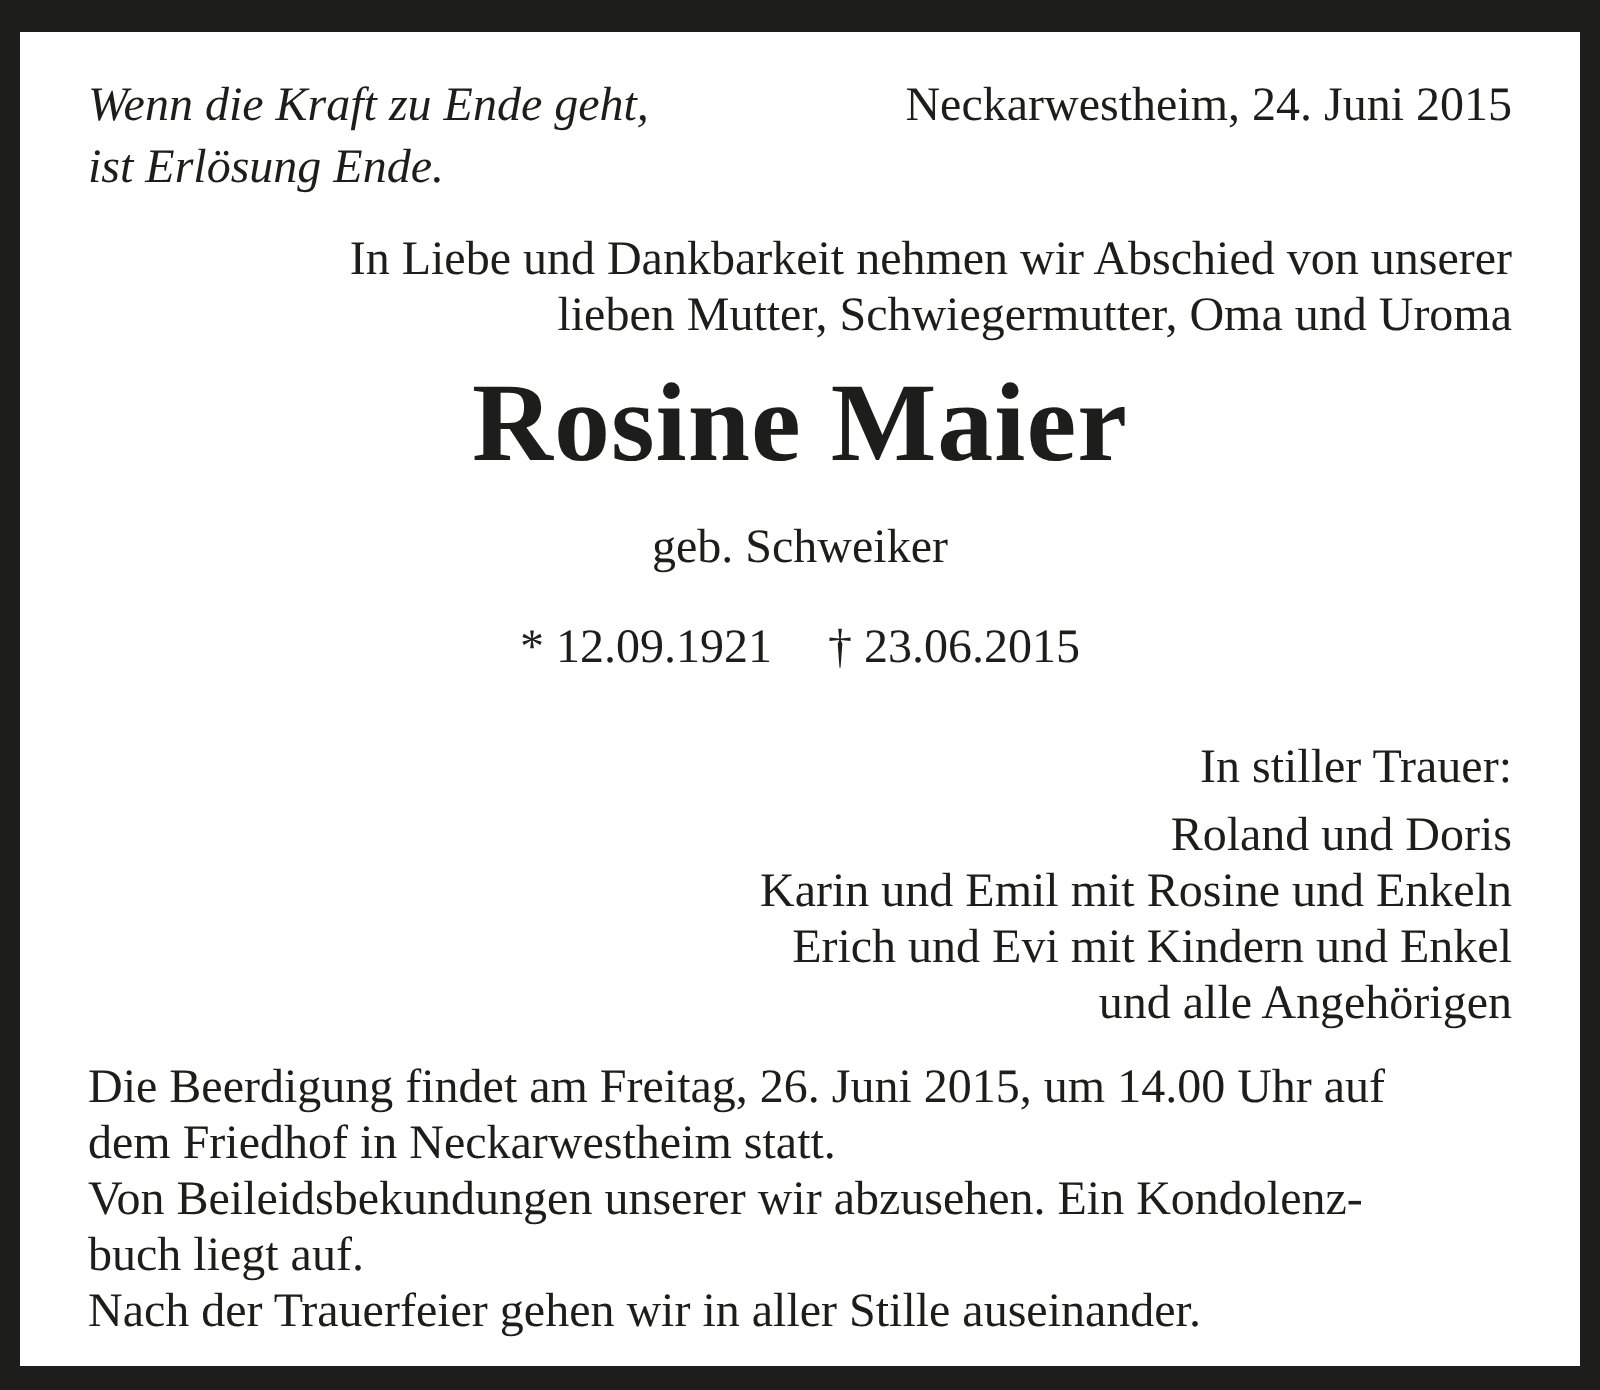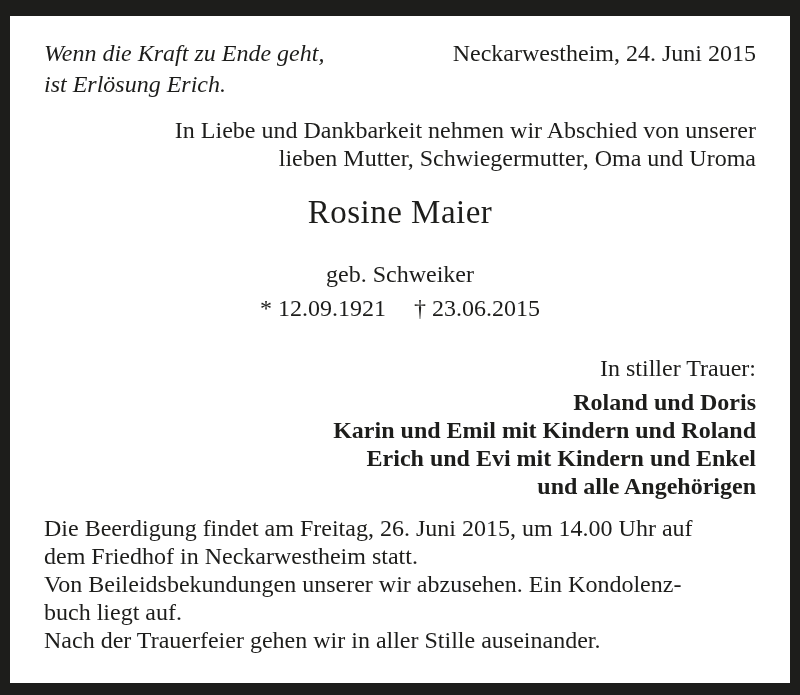--- a/index.html
+++ b/index.html
@@ -45,66 +45,66 @@
   
   .intro {
     margin-top: 16px;
     line-height: 28px;
     text-align: right;
   }
   
   .name {
     margin-top: 12px;
     text-align: center;
-    font-size: 33px;
+    font-size: 56px;
     line-height: 56px;
-    font-weight: normal;
+    font-weight: bold;
     letter-spacing: 0.5px;
   }
   .maiden {
     margin-top: 20px;
     text-align: center;
     line-height: 28px;
   }
   .dates {
-    margin-top: 6px;
+    margin-top: 22px;
     text-align: center;
     line-height: 28px;
   }
   .dates .birth { margin-right: 28px; }
   
   .mourning {
     margin-top: 32px;
     margin-left: 236px;
     text-align: right;
   }
   .mourning-label {
     line-height: 28px;
   }
   .mourners {
     margin-top: 6px;
-    font-weight: bold;
+    font-weight: normal;
     line-height: 28px;
   }
   
   .funeral {
     margin-top: 14px;
     line-height: 28px;
   }
 </style>
 </head>
 <body>
 
 <div class="page">
   <div class="content">
 
     <div class="header-row">
       <div class="epigraph">
         <div>Wenn die Kraft zu Ende geht,</div>
-        <div>ist Erlösung Erich.</div>
+        <div>ist Erlösung Ende.</div>
       </div>
       <div class="dateline">Neckarwestheim, 24. Juni 2015</div>
     </div>
 
     <div class="intro">
       <div>In Liebe und Dankbarkeit nehmen wir Abschied von unserer</div>
       <div>lieben Mutter, Schwiegermutter, Oma und Uroma</div>
     </div>
 
     <h1 class="name">Rosine Maier</h1>
@@ -112,21 +112,21 @@
     <div class="maiden">geb. Schweiker</div>
 
     <div class="dates">
       <span class="birth">* 12.09.1921</span><span class="death">† 23.06.2015</span>
     </div>
 
     <div class="mourning">
       <div class="mourning-label">In stiller Trauer:</div>
       <div class="mourners">
         <div>Roland und Doris</div>
-        <div>Karin und Emil mit Kindern und Roland</div>
+        <div>Karin und Emil mit Rosine und Enkeln</div>
         <div>Erich und Evi mit Kindern und Enkel</div>
         <div>und alle Angehörigen</div>
       </div>
     </div>
 
     <div class="funeral">
       <div>Die Beerdigung findet am Freitag, 26. Juni 2015, um 14.00 Uhr auf</div>
       <div>dem Friedhof in Neckarwestheim statt.</div>
       <div>Von Beileidsbekundungen unserer wir abzusehen. Ein Kondolenz-</div>
       <div>buch liegt auf.</div>

